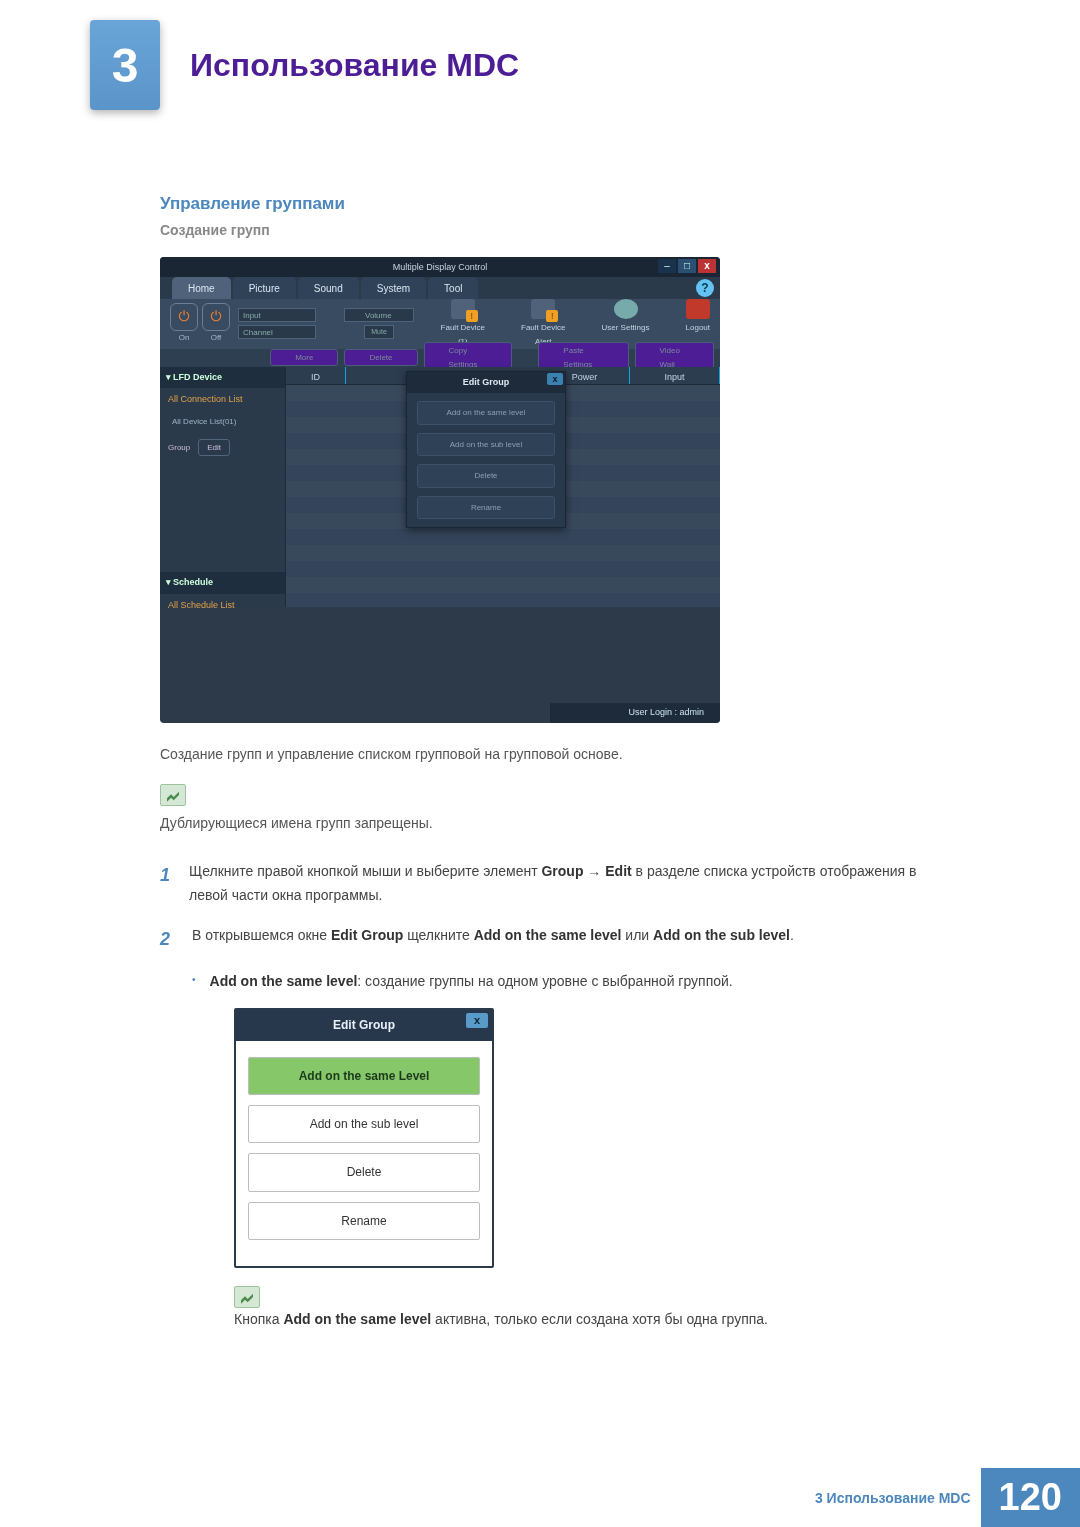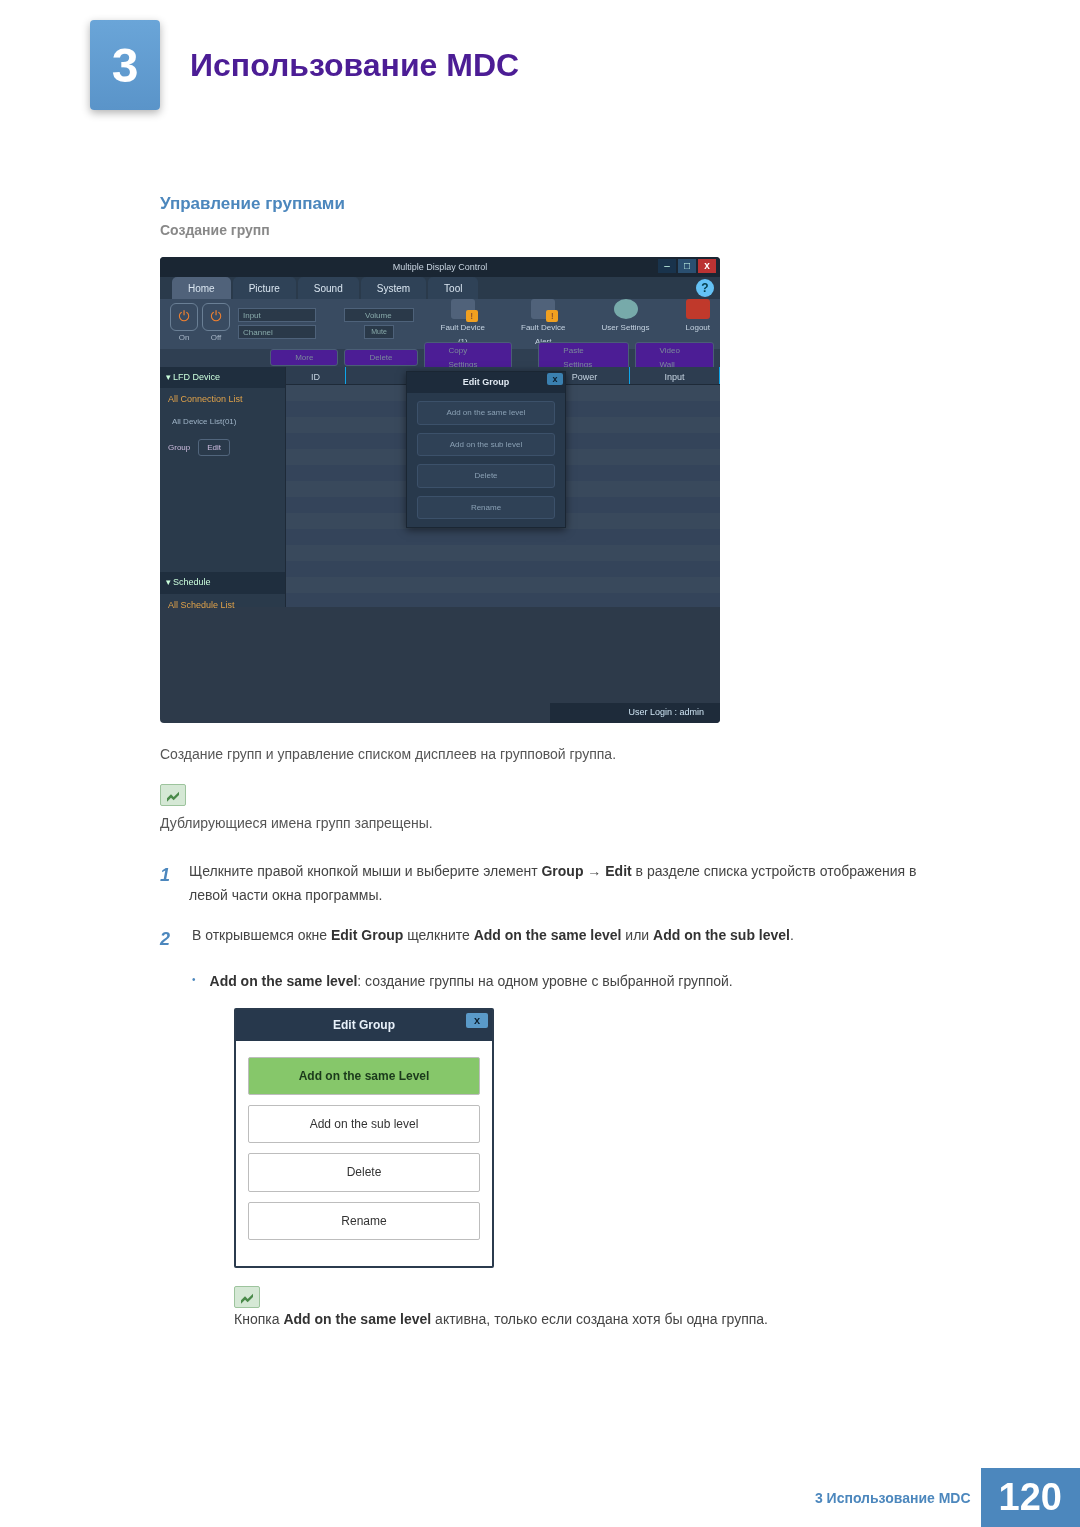--- a/index.html
+++ b/index.html
@@ -55,21 +55,21 @@
   .tb-ico .g { width: 24px; height: 20px; background: #50627a; border-radius: 3px; margin-bottom: 2px; position: relative; }
   .tb-ico .g.warn::after { content:'!'; position:absolute; right:-3px; bottom:-3px; width:12px; height:12px; background:#f0a020; color:#633; border-radius:2px; font-size:9px; text-align:center; line-height:12px;}
   .tb-ico .g.user { border-radius:50%; background:#7aa; }
   .tb-ico .g.logout { background:#c0392b; }
 
   .action-ribbon { height: 18px; background: #2f3f52; display: flex; align-items: center; padding: 0 6px; gap: 6px; }
   .rbtn { font-size: 8px; color: #7a8a9a; padding: 1px 24px; border: 1px solid #4a5e75; border-radius: 3px; background: #4c1d95; }
 
   .main-row { display: flex; height: 240px; }
   .sidebar { width: 126px; background: #2a3a4b; border-right: 1px solid #1e2a38; }
-  .side-sec-header { background: #1f2e3e; color: #cfd; font-size: 9px; padding: 3px 6px; }
+  .side-sec-header { background: #1f2e3e; color: #cfd; font-size: 9px; padding: 3px 6px; font-weight: bold; }
   .side-sec-header::before { content: "▾ "; }
   .side-item { font-size: 9px; padding: 4px 8px; color: #e0a24a; }
   .side-item.sub { color: #9fb4c7; font-size: 8px; padding-left: 12px; }
   .side-group-row { display: flex; align-items: center; gap: 8px; padding: 6px 8px; font-size: 8px; color: #cbd; }
   .side-edit-btn { font-size: 8px; padding: 1px 8px; border: 1px solid #51657c; border-radius: 3px; color: #cbd; }
 
   .list-area { flex: 1; background: #3a4a5d; position: relative; }
   .list-header { display: flex; height: 18px; background: #2d3d50; border-bottom: 1px solid #1e2a38; }
   .lh { font-size: 9px; color: #c6d4e1; padding: 3px 8px; border-right: 1px solid #0ea5e9; }
   .lh.id { width: 60px; text-align: center; }
@@ -238,21 +238,21 @@
               <div class="ep-btn">Add on the sub level</div>
               <div class="ep-btn">Delete</div>
               <div class="ep-btn">Rename</div>
             </div>
           </div>
         </div>
       </div>
       <div class="status-bar">User Login : admin</div>
     </div>
 
-    <div class="body-text">Создание групп и управление списком дисплеев на групповой группа.</div>
+    <div class="body-text">Создание групп и управление списком групповой на групповой основе.</div>
 
     <div class="note-row">
       <div class="note-icon">
         <svg viewBox="0 0 24 24">
             <path fill="#4a8a4a" d="M3 17l6-6 4 4 8-8v5l-8 8-4-4-6 6z"></path>
           </svg>
       </div>
       <div class="body-text">Дублирующиеся имена групп запрещены.</div>
     </div>
 

